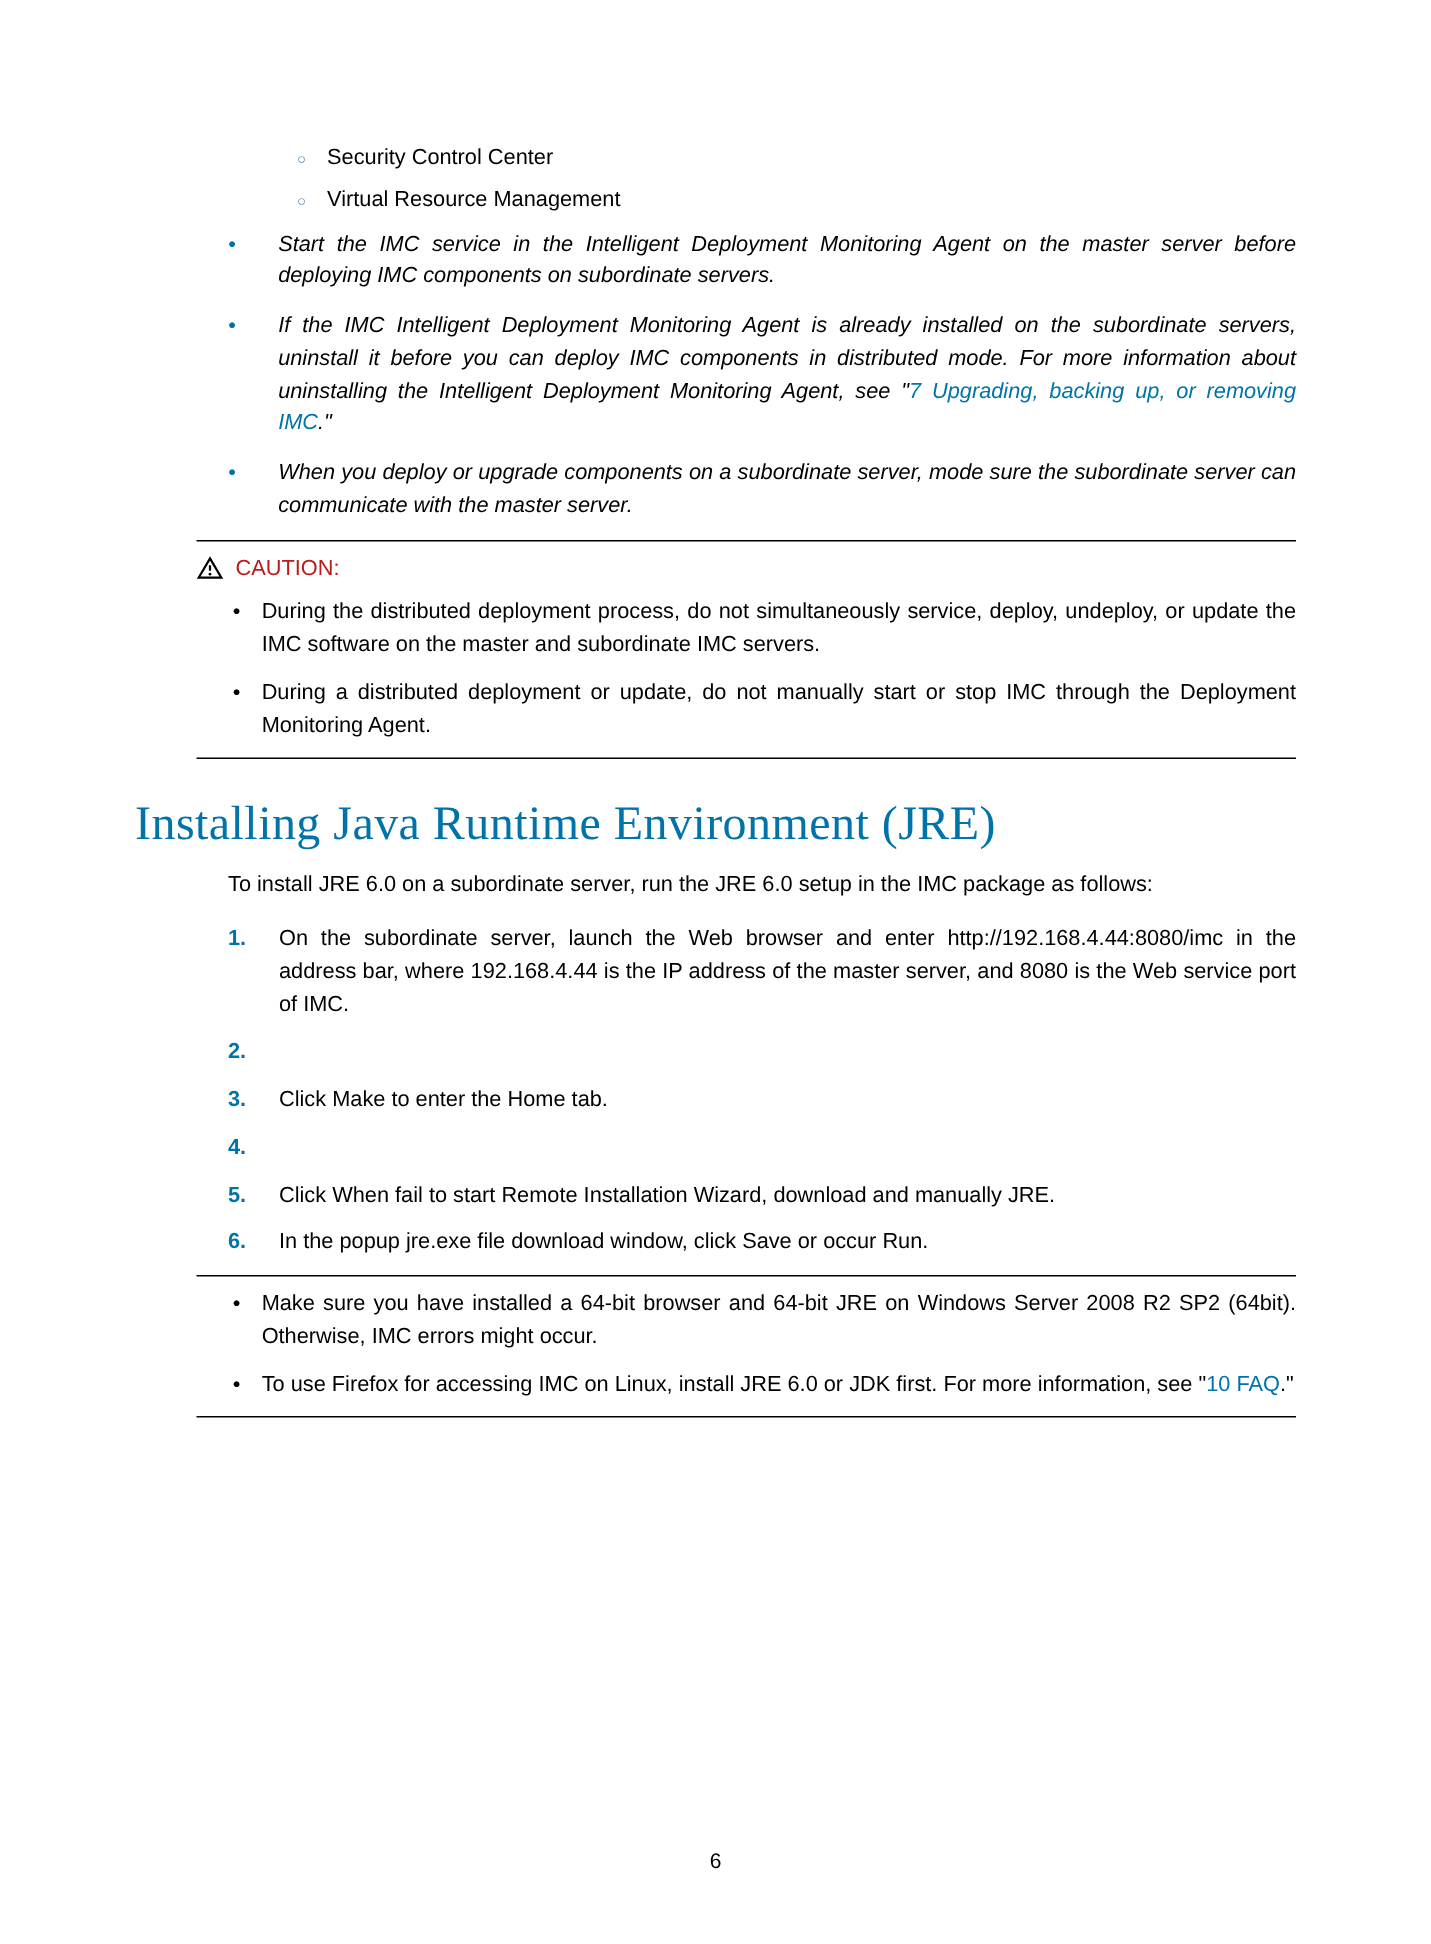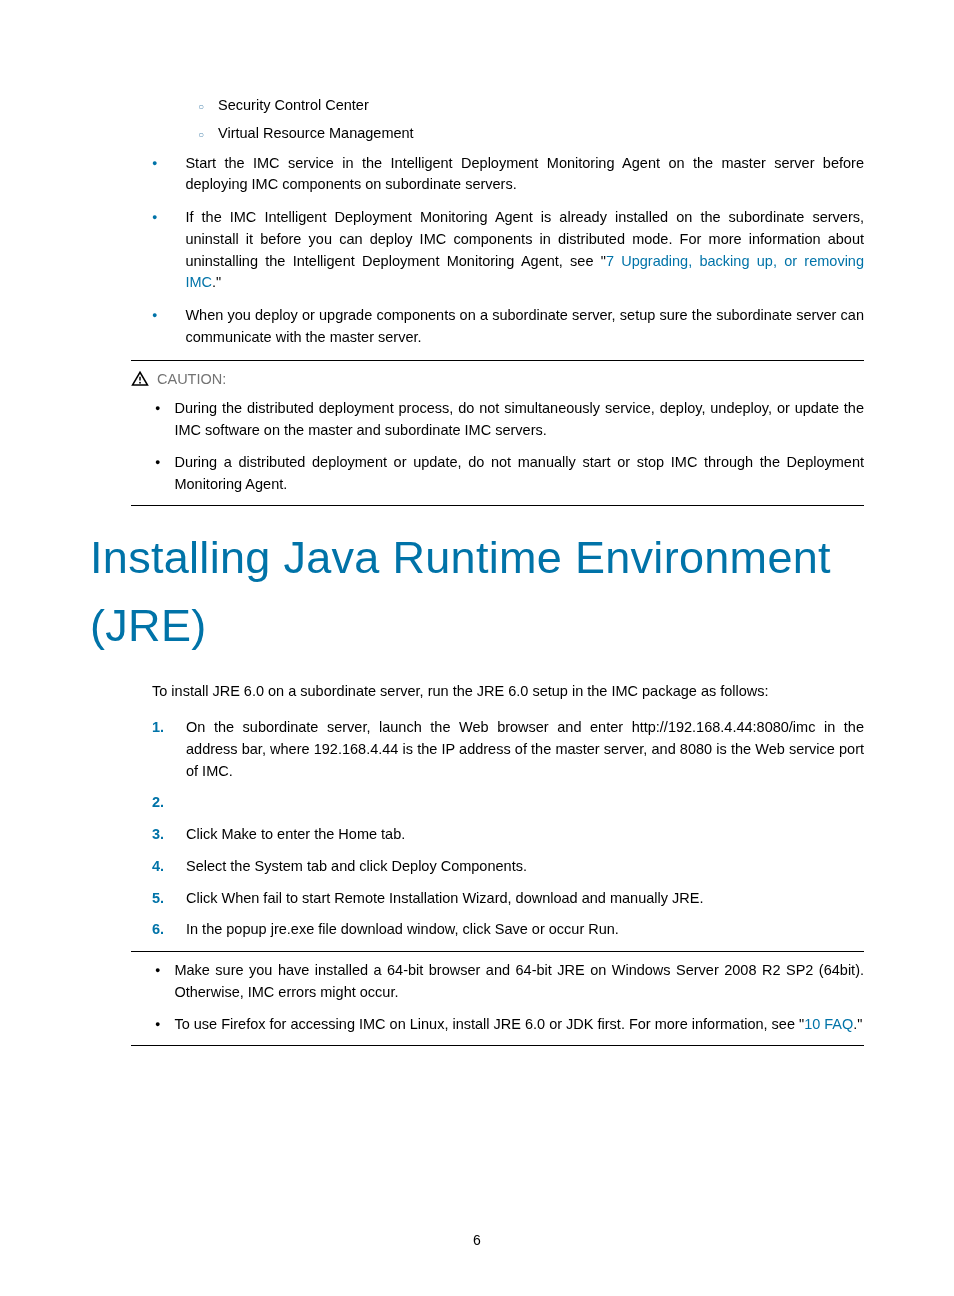--- a/index.html
+++ b/index.html
@@ -40,20 +40,21 @@
     .main-bullet {
       color: #0073a8;
       font-size: 9px;
       margin-right: 28px;
       flex-shrink: 0;
       position: relative;
       top: -2px;
     }
     .main-item-text {
       text-align: justify;
+      font-style: italic;
     }
     .link {
       color: #0073a8;
     }
     .notice-box {
       margin-left: 41px;
       margin-top: 8px;
       margin-bottom: 14px;
       border-top: 1px solid #000;
       border-bottom: 1px solid #000;
@@ -64,21 +65,21 @@
       align-items: center;
       margin-bottom: 8px;
     }
     .notice-icon {
       width: 18px;
       height: 18px;
       margin-right: 8px;
       flex-shrink: 0;
     }
     .notice-title {
-      color: #737373;
+      color: #b91c1c;
       font-size: 14.5px;
     }
     .notice-list {
       margin-left: 24px;
     }
     .notice-item {
       display: flex;
       margin-bottom: 10px;
       align-items: baseline;
     }
@@ -90,26 +91,26 @@
       font-size: 9px;
       margin-right: 14px;
       flex-shrink: 0;
       position: relative;
       top: -2px;
     }
     .notice-item-text {
       text-align: justify;
     }
     h1 {
-      font-family: Liberation Sans, sans-serif;
+      font-family: Liberation Serif, serif;
       font-weight: 300;
       color: #0073a8;
-      font-size: 45px;
+      font-size: 32px;
       margin-top: 18px;
-      margin-bottom: 22px;
+      margin-bottom: 8px;
       letter-spacing: 0.3px;
     }
     .intro {
       margin-left: 62px;
       margin-bottom: 14px;
     }
     .ordered-list {
       margin-left: 62px;
     }
     .ordered-item {
@@ -158,21 +159,21 @@
     <span class="main-item-text">Start the IMC service in the Intelligent Deployment Monitoring Agent on the master server before deploying IMC components on subordinate servers.</span>
   </div>
   <div class="main-item">
     <span class="main-bullet">●</span>
     <span class="main-item-text">
       <span>If the IMC Intelligent Deployment Monitoring Agent is already installed on the subordinate servers, uninstall it before you can deploy IMC components in distributed mode. For more information about uninstalling the Intelligent Deployment Monitoring Agent, see "</span><span class="link">7 Upgrading, backing up, or removing IMC</span><span>."</span>
     </span>
   </div>
   <div class="main-item">
     <span class="main-bullet">●</span>
-    <span class="main-item-text">When you deploy or upgrade components on a subordinate server, setup sure the subordinate server can communicate with the master server.</span>
+    <span class="main-item-text">When you deploy or upgrade components on a subordinate server, mode sure the subordinate server can communicate with the master server.</span>
   </div>
 </div>
 
 <div class="notice-box">
   <div class="notice-header">
     <svg class="notice-icon" viewBox="0 0 24 24">
         <path d="M12 3 L22 20 L2 20 Z" fill="none" stroke="#000" stroke-width="2"></path>
         <line x1="12" y1="9" x2="12" y2="14" stroke="#000" stroke-width="2"></line>
         <circle cx="12" cy="17" r="1.2" fill="#000"></circle>
       </svg>
@@ -205,23 +206,20 @@
     <span class="ordered-num">2.</span>
   </div>
   <div class="ordered-item">
     <span class="ordered-num">3.</span>
     <span class="ordered-text">
       <span>Click </span><span class="bold">Make</span><span> to enter the </span><span class="bold">Home</span><span> tab.</span>
     </span>
   </div>
   <div class="ordered-item">
     <span class="ordered-num">4.</span>
-    <span class="ordered-text">
-      <span>Select the </span><span class="bold">System</span><span> tab and click </span><span class="bold">Deploy Components</span><span>.</span>
-    </span>
   </div>
   <div class="ordered-item">
     <span class="ordered-num">5.</span>
     <span class="ordered-text">
       <span>Click </span><span class="bold">When fail to start Remote Installation Wizard, download and manually JRE</span><span>.</span>
     </span>
   </div>
   <div class="ordered-item">
     <span class="ordered-num">6.</span>
     <span class="ordered-text">

